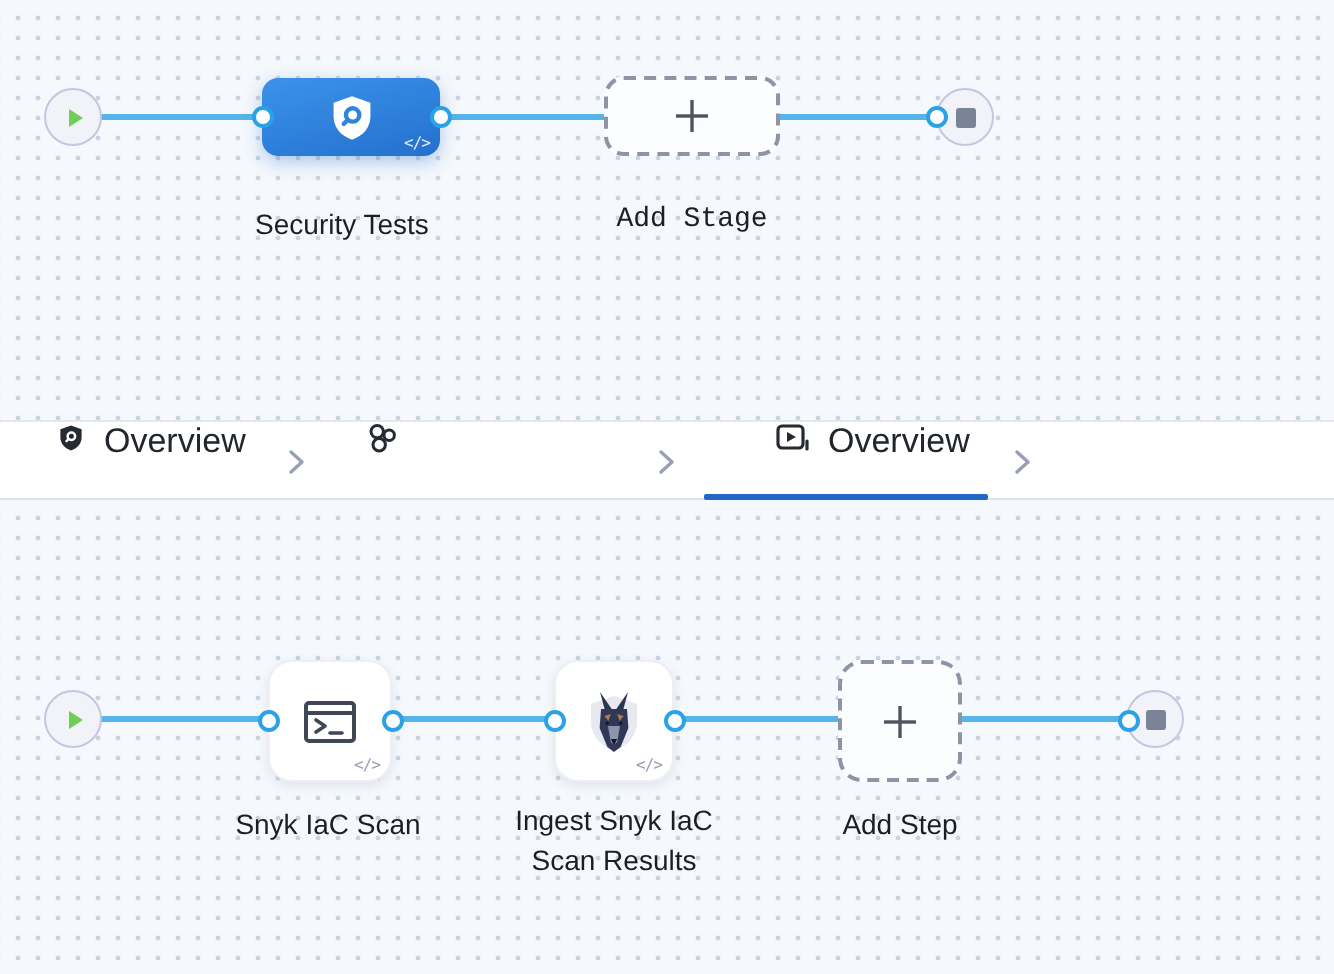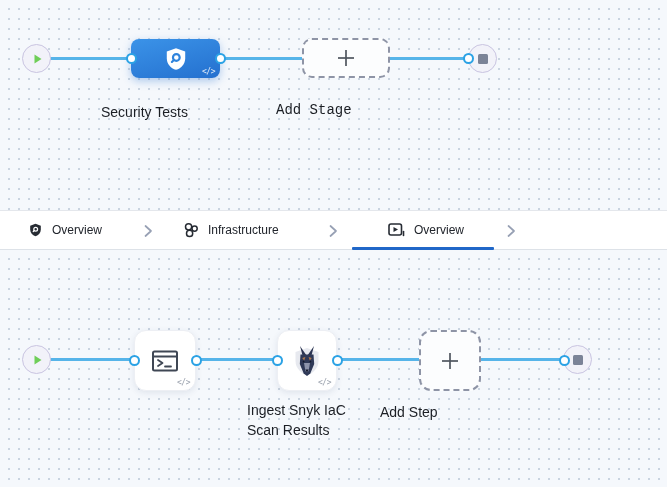--- a/index.html
+++ b/index.html
@@ -59,38 +59,38 @@
     position:absolute; top:330px; height:61px; background:#ffffff;
     border:1px solid #edeff4; border-radius:12px; z-index:3;
     box-shadow:0 2px 6px rgba(40,60,100,.10);
     display:flex; align-items:center; justify-content:center;
   }
   .step-card.snyk   { left:134px; width:62px; }
   .step-card.ingest { left:277px; width:60px; }
 
   
   .node-label {
-    position:absolute; text-align:left; font-size:14px; line-height:20px;
+    position:absolute; text-align:center; font-size:14px; line-height:20px;
     color:#1b1e24; z-index:3;
   }
   .label-security  { left:101px; top:102px; width:140px; }
   .label-add-stage { left:276px; top:100px; width:140px;font-family:Liberation Mono, monospace; }
   .label-snyk      { left:94px;  top:402px; width:140px; }
   .label-ingest    { left:247px; top:400px; width:120px; }
   .label-add-step  { left:380px; top:402px; width:140px; }
 
   
   .tabbar {
     position:absolute; left:0; top:210px; width:667px; height:40px;
     background:#ffffff; border-top:1px solid #e4e7ec; border-bottom:1px solid #dde2e8;
     z-index:5;
   }
   .tab {
-    position:absolute; top:0; height:38px; display:flex; align-items:center; gap:9px;
-    font-size:12px; color:#21252c; cursor:default;
+    position:absolute; top:0; height:38px; display:flex; gap:9px;
+    font-size:17px; color:#21252c; cursor:default;
   }
   .tab-overview { left:28px; }
   .tab-infrastructure { left:183px; }
   .tab-execution { left:388px; }
   .tab-advanced { left:549px; }
   .tab-chevron { position:absolute; top:13px; }
   .chev-1 { left:142px; } .chev-2 { left:327px; } .chev-3 { left:505px; }
   .tab-underline {
     position:absolute; left:352px; bottom:-1px; width:142px; height:3px;
     background:#2067c8; border-radius:1px;
@@ -165,21 +165,20 @@
     </span>
 
     <div class="tab tab-infrastructure">
       <span>
         <svg width="16" height="16" viewBox="0 0 16 16">
           <circle cx="5.6" cy="4.8" r="3.1" fill="none" stroke="#262b33" stroke-width="1.5"></circle>
           <circle cx="11.6" cy="6.6" r="2.6" fill="none" stroke="#262b33" stroke-width="1.5"></circle>
           <circle cx="6.6" cy="11.4" r="3.1" fill="none" stroke="#262b33" stroke-width="1.5"></circle>
         </svg>
       </span>
-      <span>Infrastructure</span>
     </div>
 
     <span class="tab-chevron chev-2">
       <svg width="12" height="14" viewBox="0 0 12 14">
           <polyline points="3.5,2 9,7 3.5,12" fill="none" stroke="#97a0b4" stroke-width="1.7" stroke-linecap="round" stroke-linejoin="round"></polyline>
         </svg>
     </span>
 
     <div class="tab tab-execution">
       <span>
@@ -252,16 +251,17 @@
   <div class="endpoint" style="left:563px; top:345px;">
     <span class="stop-square"></span>
   </div>
 
   <div class="dot" style="left:128.5px; top:354.5px;"></div>
   <div class="dot" style="left:190.5px; top:354.5px;"></div>
   <div class="dot" style="left:271.5px; top:354.5px;"></div>
   <div class="dot" style="left:331.5px; top:354.5px;"></div>
   <div class="dot" style="left:558.5px; top:354.5px;"></div>
 
+  <div class="node-label label-snyk">Snyk IaC Scan</div>
   <div class="node-label label-ingest">Ingest Snyk IaC Scan Results</div>
   <div class="node-label label-add-step">Add Step</div>
 
 </div>
 
 </body></html>

